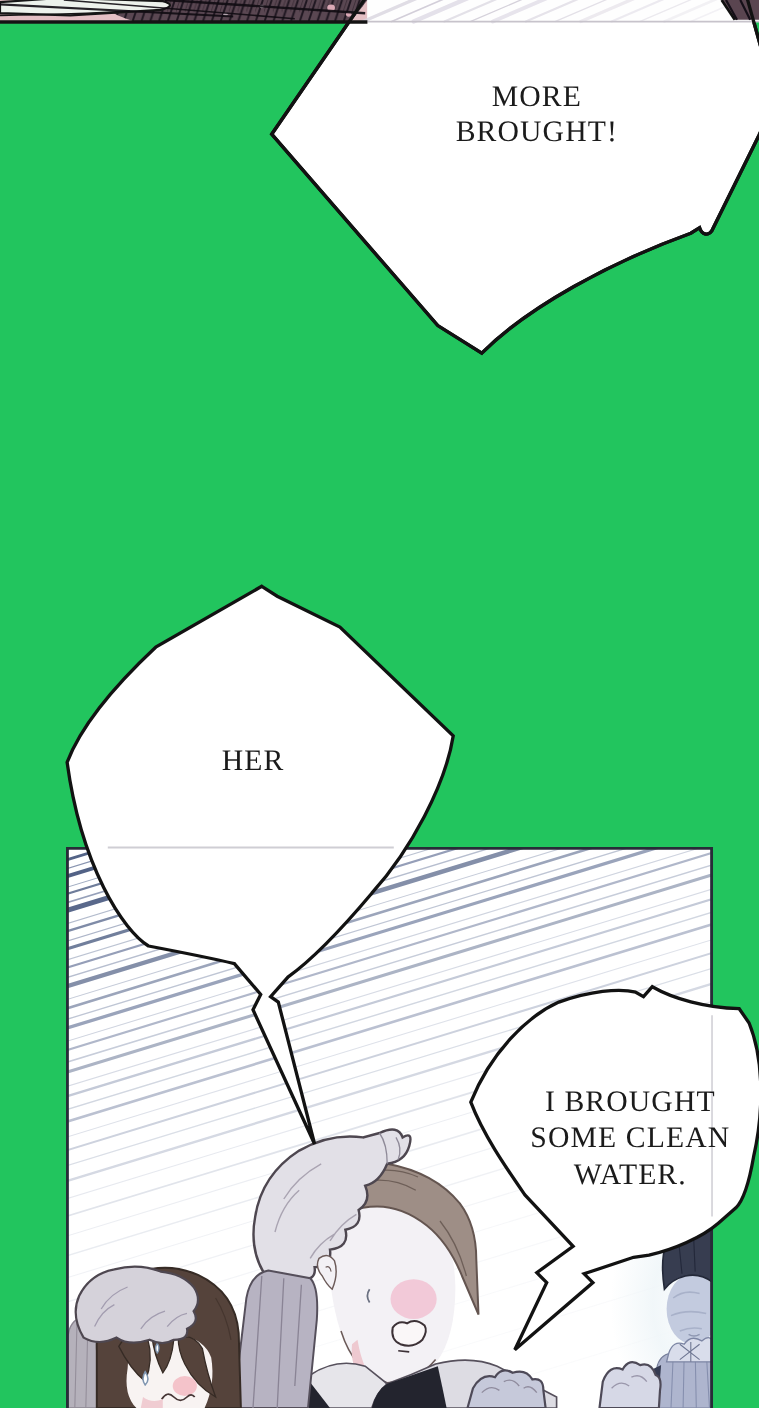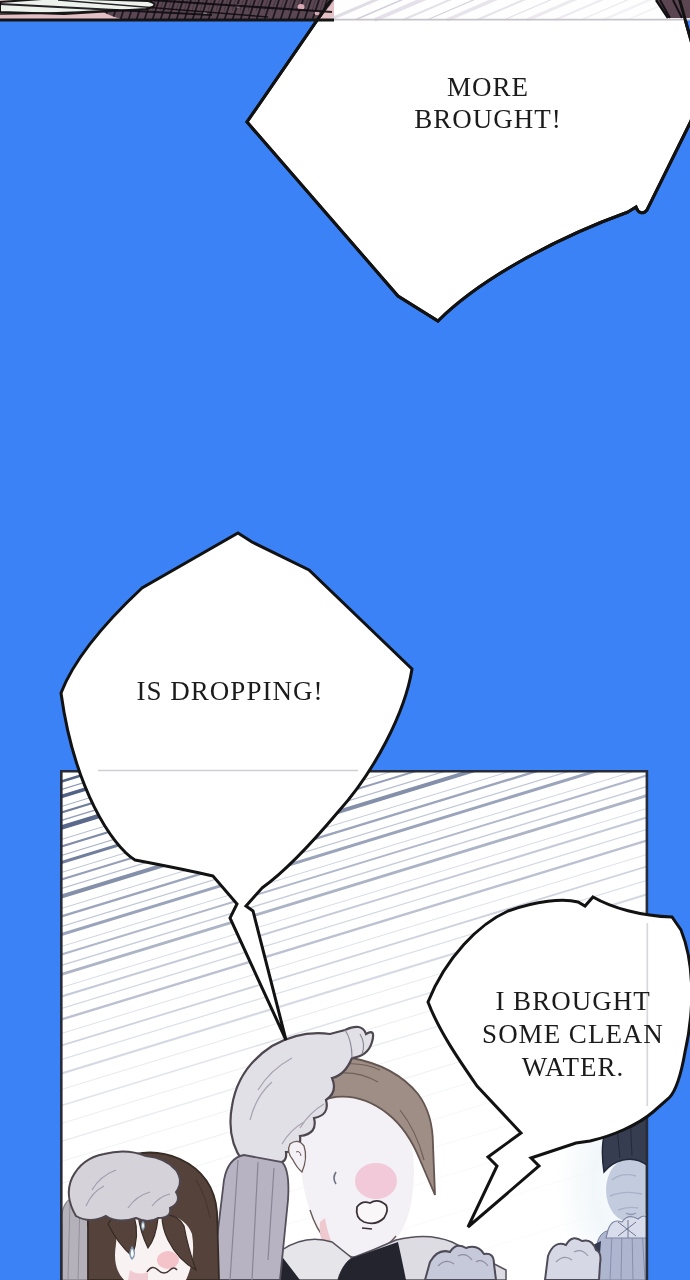--- a/index.html
+++ b/index.html
@@ -1,16 +1,16 @@
 <!DOCTYPE html>
 <html><head>
 <meta charset="utf-8">
 <style>
   html,body{margin:0;padding:0;background:#ffffff;}
-  .page{position:relative;width:690px;height:1280px;background:#3b82f6;overflow:hidden;
+  .page{position:relative;width:690px;height:1280px;background:#22c55e;overflow:hidden;
         font-family:"Liberation Serif","DejaVu Serif",serif;}
   .art{position:absolute;left:0;top:0;z-index:1;}
   .bubble-text{position:absolute;z-index:5;text-align:center;color:#1b1b1b;
         font-size:27px;letter-spacing:1px;font-weight:400;}
   .lh32{line-height:32px;} .lh33{line-height:33px;}
 </style>
 </head>
 <body>
 
 <div class="page">
@@ -201,21 +201,21 @@
   <path d="M428,1002 C446,957 479,924 508,911 C536,901 563,898 578,902 L585,906 L593,897 C612,908 641,916 672,917 L681,930 C694,962 695,1008 685,1052 C681,1075 676,1091 669,1098 L653,1112 C638,1125 612,1136 590,1141 L576,1143 L531,1158 L539,1166 L468,1227 L497,1166 L488,1157 L521,1133 L477,1086 C459,1060 439,1031 428,1002 Z" fill="#ffffff" stroke="#121212" stroke-width="3"></path>
   <line x1="647.3" y1="923" x2="647.3" y2="1106" stroke="#d8d7dc" stroke-width="1.7"></line>
 </svg>
 
 <div class="bubble-text lh32" style="left:338px;top:71px;width:300px;">
   <div>MORE</div>
   <div>BROUGHT!</div>
 </div>
 
 <div class="bubble-text lh33" style="left:80px;top:675px;width:300px;">
-  <div>IS DROPPING!</div>
+  <div>HER</div>
 </div>
 
 <div class="bubble-text lh33" style="left:448px;top:985px;width:250px;">
   <div>I BROUGHT</div>
   <div>SOME CLEAN</div>
   <div>WATER.</div>
 </div>
 
 </div>
 

